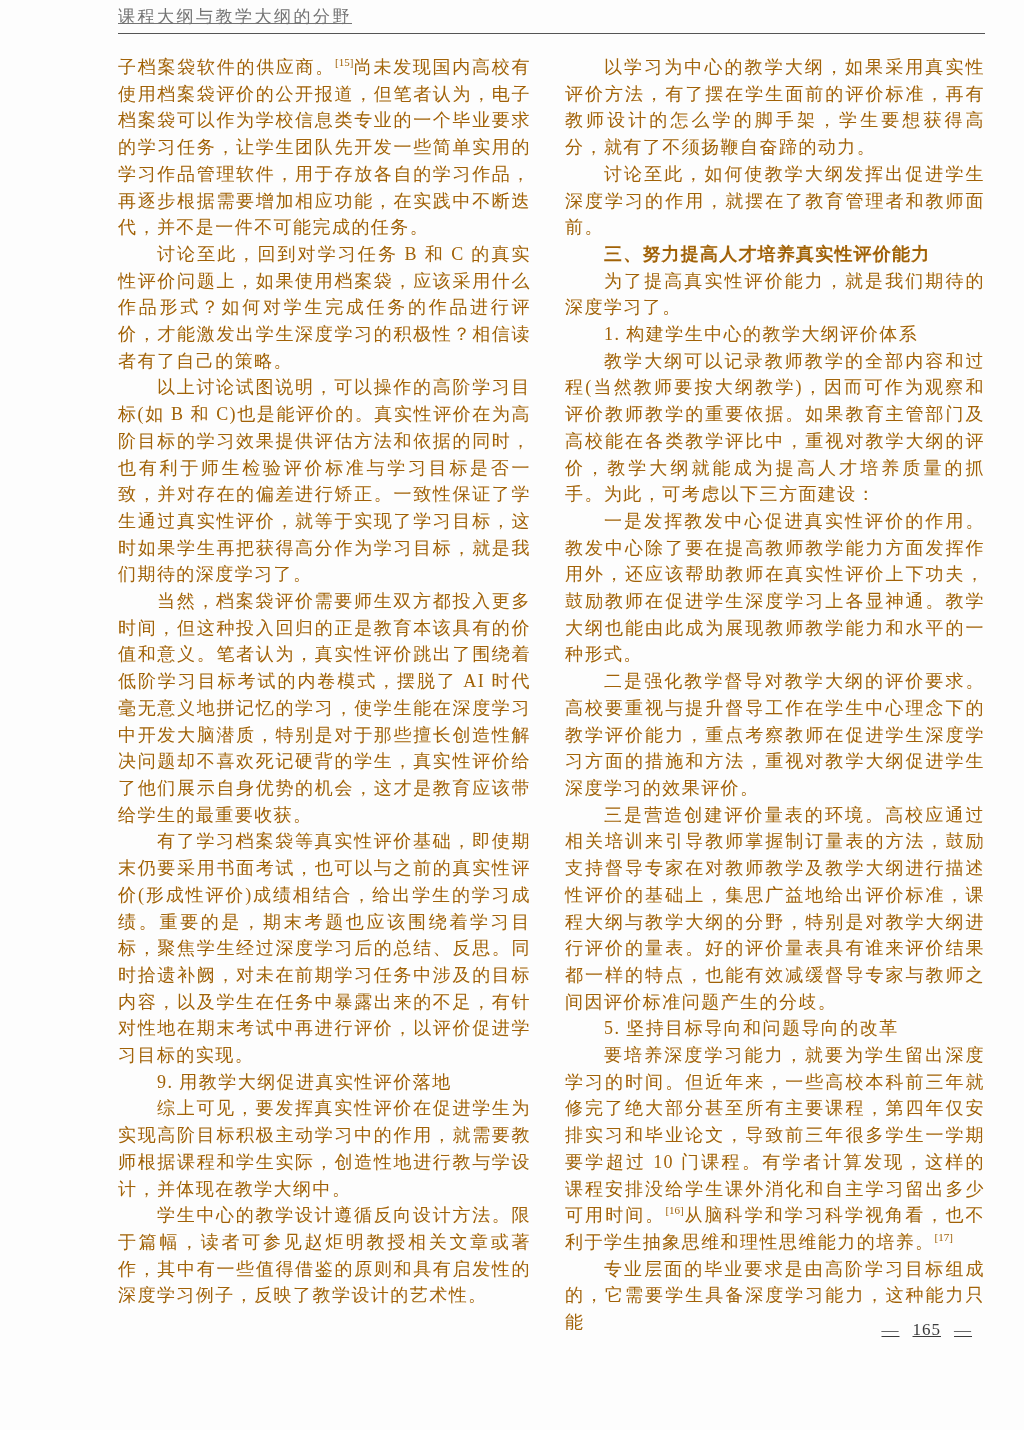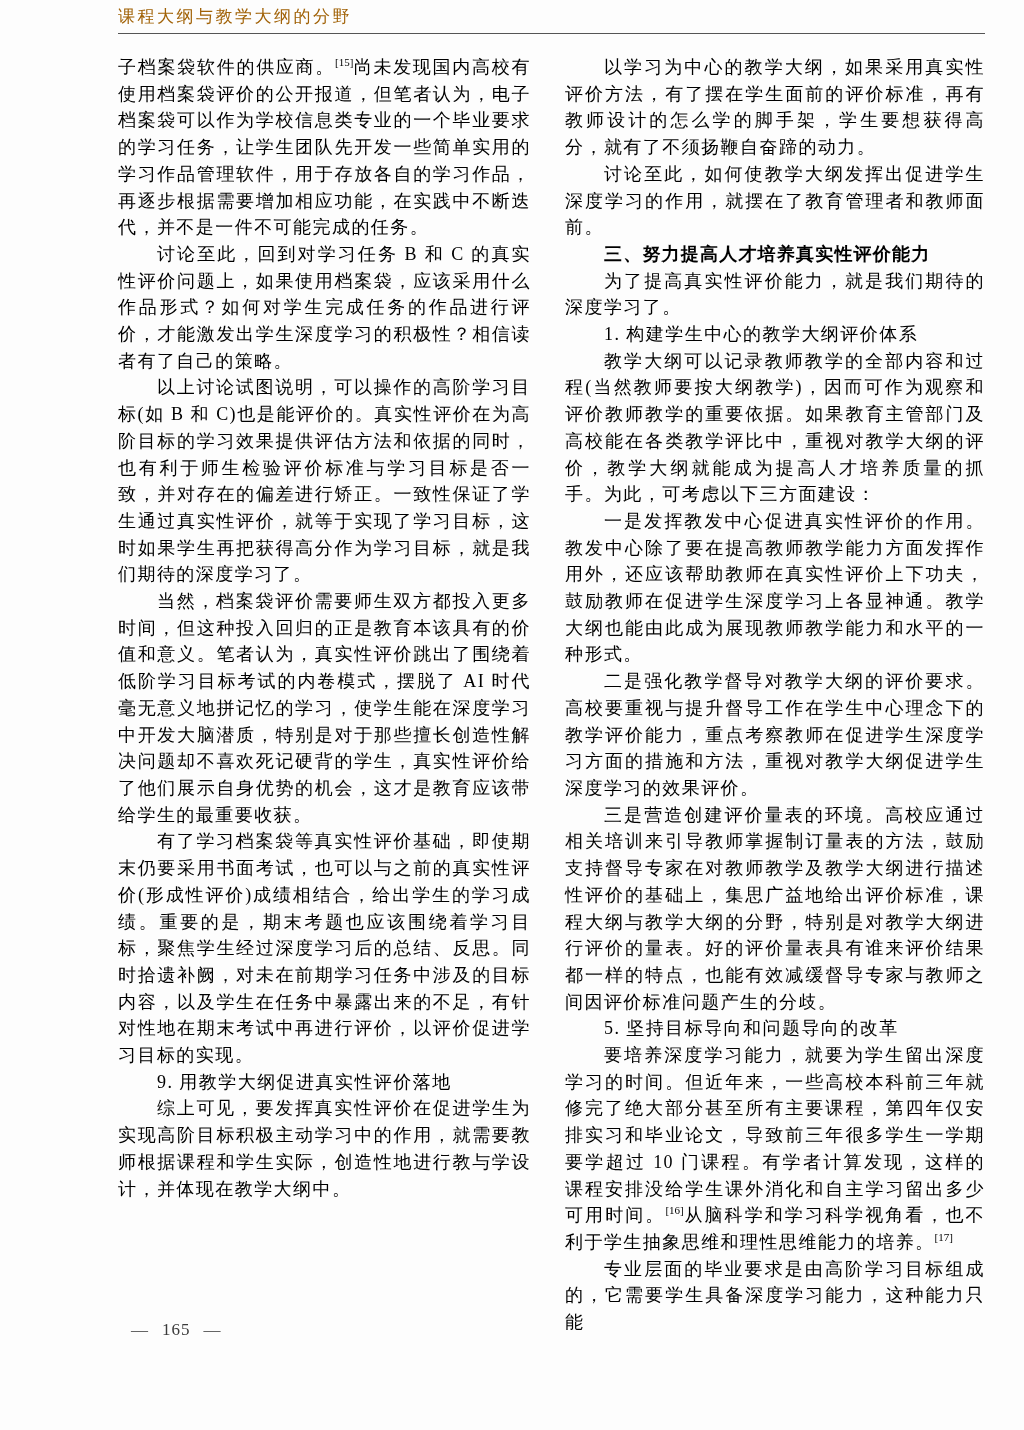--- a/index.html
+++ b/index.html
@@ -8,61 +8,61 @@
     width:1024px;height:1430px;
     background:#fdfdfd;
     font-family:"Liberation Serif","DejaVu Serif",serif;
     color:#2d2d2d;
     overflow:hidden;
   }
   
   .running-title{
     position:absolute;left:118px;top:5px;
     font-family:"Liberation Sans","DejaVu Sans",sans-serif;
-    font-size:17px;color:#a16207;letter-spacing:2.5px;
+    font-size:17px;color:#737373;letter-spacing:2.5px;text-decoration:underline;
   }
   .header-rule{
     position:absolute;left:118px;top:33px;
     width:867px;height:1px;background:#555555;
   }
   
   .columns{
     position:absolute;left:118px;top:54px;
     width:867px;
     display:flex;gap:34px;
     align-items:flex-start;
   }
   .col{
     font-size:18px;
     line-height:26.7px;
     text-align:justify;
     text-justify:inter-character;
     letter-spacing:1.45px;
-    color:#000000;
+    color:#a16207;
   }
   .col-left{width:413px;}
   .col-right{width:420px;}
   p.para{margin:0;padding:0;}
   p.indent{text-indent:39px;}
   p.section-heading{
     font-family:"Liberation Sans","DejaVu Sans",sans-serif;
     font-weight:700;
     letter-spacing:1.2px;
   }
   sup.cite{
     font-size:11px;
     letter-spacing:0;
     line-height:0;
     vertical-align:super;
   }
   
   .page-number{
     position:absolute;left:118px;top:1320px;width:867px;
-    text-align:left;
-    font-size:17px;color:#3a3a3a;letter-spacing:1px;
+    text-align:right;
+    font-size:17px;color:#3a3a3a;letter-spacing:1px;text-decoration:underline;
   }
   .page-number .dash{margin:0 13px;color:#4a4a4a;}
   
   .watermark{
     position:absolute;left:31px;top:1476px;
     display:flex;align-items:center;gap:37px;
     white-space:nowrap;
   }
   .wm-brand{
     font-size:21px;color:#b5b5b5;letter-spacing:2px;
@@ -84,20 +84,21 @@
 
   <main class="columns">
     <section class="col col-left">
         <p class="para body">子档案袋软件的供应商。<sup class="cite">[15]</sup>尚未发现国内高校有使用档案袋评价的公开报道，但笔者认为，电子档案袋可以作为学校信息类专业的一个毕业要求的学习任务，让学生团队先开发一些简单实用的学习作品管理软件，用于存放各自的学习作品，再逐步根据需要增加相应功能，在实践中不断迭代，并不是一件不可能完成的任务。</p>
         <p class="para body indent">讨论至此，回到对学习任务 B 和 C 的真实性评价问题上，如果使用档案袋，应该采用什么作品形式？如何对学生完成任务的作品进行评价，才能激发出学生深度学习的积极性？相信读者有了自己的策略。</p>
         <p class="para body indent">以上讨论试图说明，可以操作的高阶学习目标(如 B 和 C)也是能评价的。真实性评价在为高阶目标的学习效果提供评估方法和依据的同时，也有利于师生检验评价标准与学习目标是否一致，并对存在的偏差进行矫正。一致性保证了学生通过真实性评价，就等于实现了学习目标，这时如果学生再把获得高分作为学习目标，就是我们期待的深度学习了。</p>
         <p class="para body indent">当然，档案袋评价需要师生双方都投入更多时间，但这种投入回归的正是教育本该具有的价值和意义。笔者认为，真实性评价跳出了围绕着低阶学习目标考试的内卷模式，摆脱了 AI 时代毫无意义地拼记忆的学习，使学生能在深度学习中开发大脑潜质，特别是对于那些擅长创造性解决问题却不喜欢死记硬背的学生，真实性评价给了他们展示自身优势的机会，这才是教育应该带给学生的最重要收获。</p>
         <p class="para body indent">有了学习档案袋等真实性评价基础，即使期末仍要采用书面考试，也可以与之前的真实性评价(形成性评价)成绩相结合，给出学生的学习成绩。重要的是，期末考题也应该围绕着学习目标，聚焦学生经过深度学习后的总结、反思。同时拾遗补阙，对未在前期学习任务中涉及的目标内容，以及学生在任务中暴露出来的不足，有针对性地在期末考试中再进行评价，以评价促进学习目标的实现。</p>
         <p class="para subheading indent">9. 用教学大纲促进真实性评价落地</p>
         <p class="para body indent">综上可见，要发挥真实性评价在促进学生为实现高阶目标积极主动学习中的作用，就需要教师根据课程和学生实际，创造性地进行教与学设计，并体现在教学大纲中。</p>
+        <p class="para body indent">学生中心的教学设计遵循反向设计方法。限于篇幅，读者可参见赵炬明教授相关文章或著作，其中有一些值得借鉴的原则和具有启发性的深度学习例子，反映了教学设计的艺术性。</p>
       </section>
     <section class="col col-right">
         <p class="para body indent">以学习为中心的教学大纲，如果采用真实性评价方法，有了摆在学生面前的评价标准，再有教师设计的怎么学的脚手架，学生要想获得高分，就有了不须扬鞭自奋蹄的动力。</p>
         <p class="para body indent">讨论至此，如何使教学大纲发挥出促进学生深度学习的作用，就摆在了教育管理者和教师面前。</p>
         <p class="para section-heading indent">三、努力提高人才培养真实性评价能力</p>
         <p class="para body indent">为了提高真实性评价能力，就是我们期待的深度学习了。</p>
         <p class="para subheading indent">1. 构建学生中心的教学大纲评价体系</p>
         <p class="para body indent">教学大纲可以记录教师教学的全部内容和过程(当然教师要按大纲教学)，因而可作为观察和评价教师教学的重要依据。如果教育主管部门及高校能在各类教学评比中，重视对教学大纲的评价，教学大纲就能成为提高人才培养质量的抓手。为此，可考虑以下三方面建设：</p>
         <p class="para body indent">一是发挥教发中心促进真实性评价的作用。教发中心除了要在提高教师教学能力方面发挥作用外，还应该帮助教师在真实性评价上下功夫，鼓励教师在促进学生深度学习上各显神通。教学大纲也能由此成为展现教师教学能力和水平的一种形式。</p>
         <p class="para body indent">二是强化教学督导对教学大纲的评价要求。高校要重视与提升督导工作在学生中心理念下的教学评价能力，重点考察教师在促进学生深度学习方面的措施和方法，重视对教学大纲促进学生深度学习的效果评价。</p>

